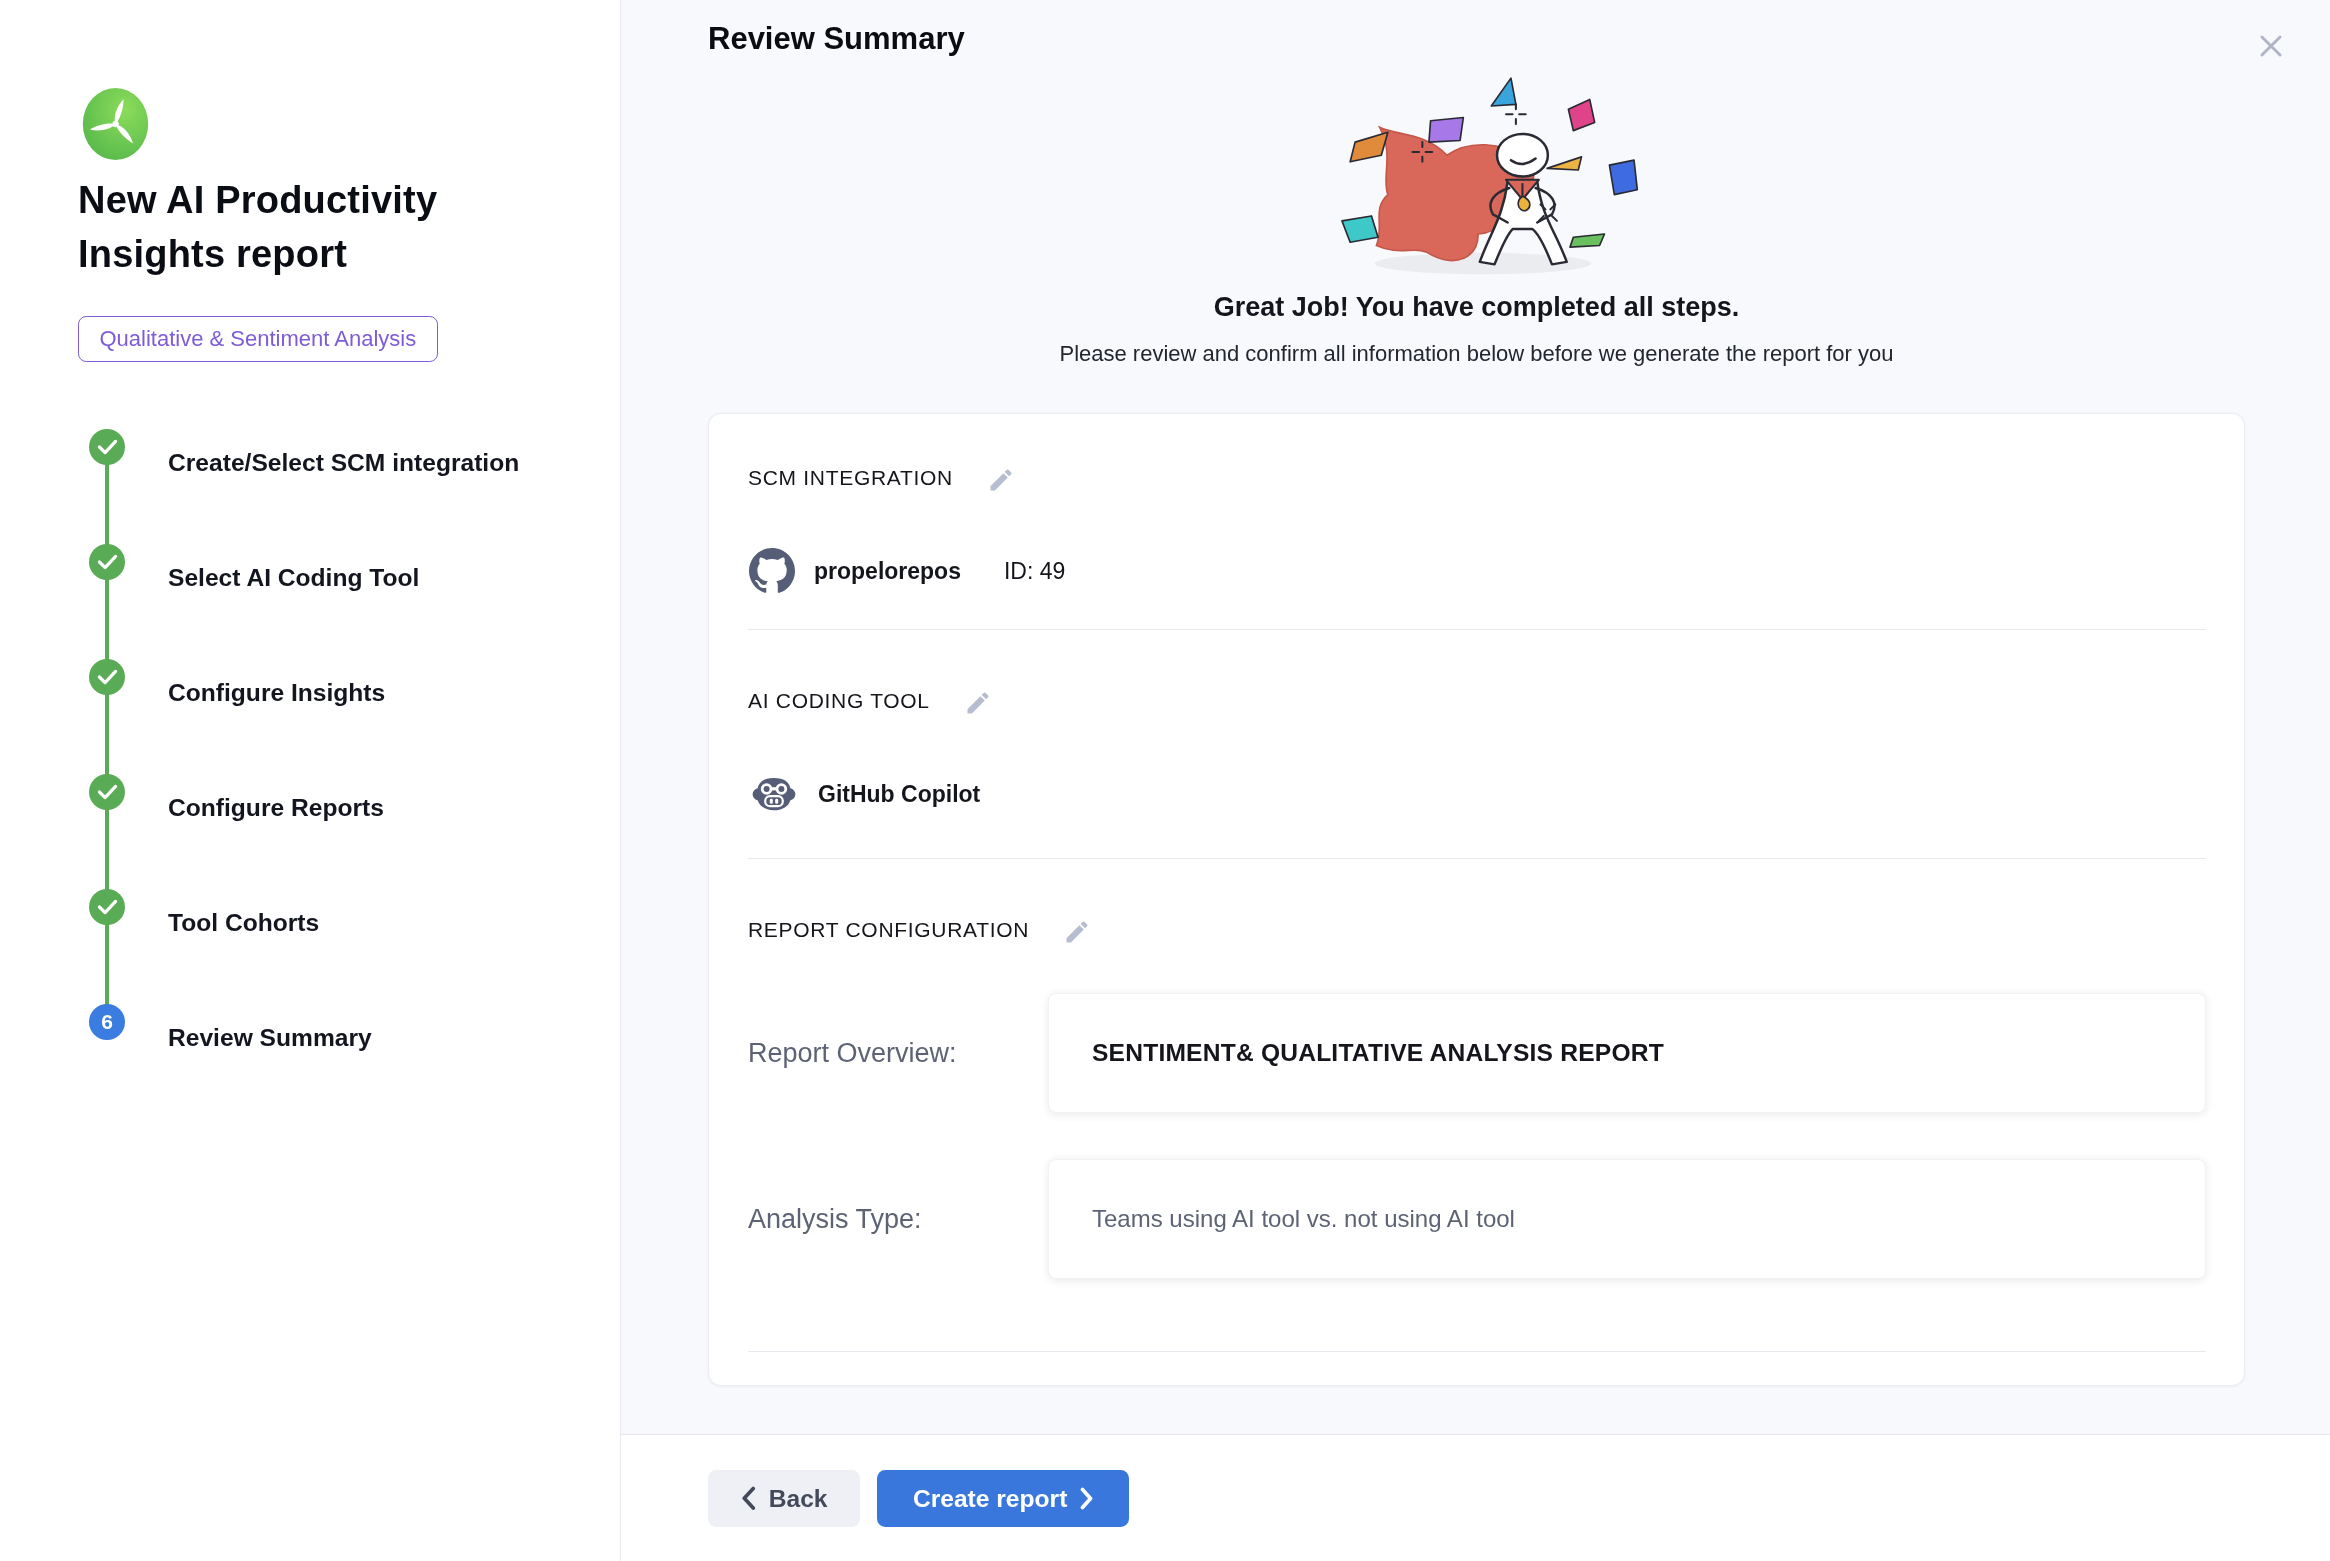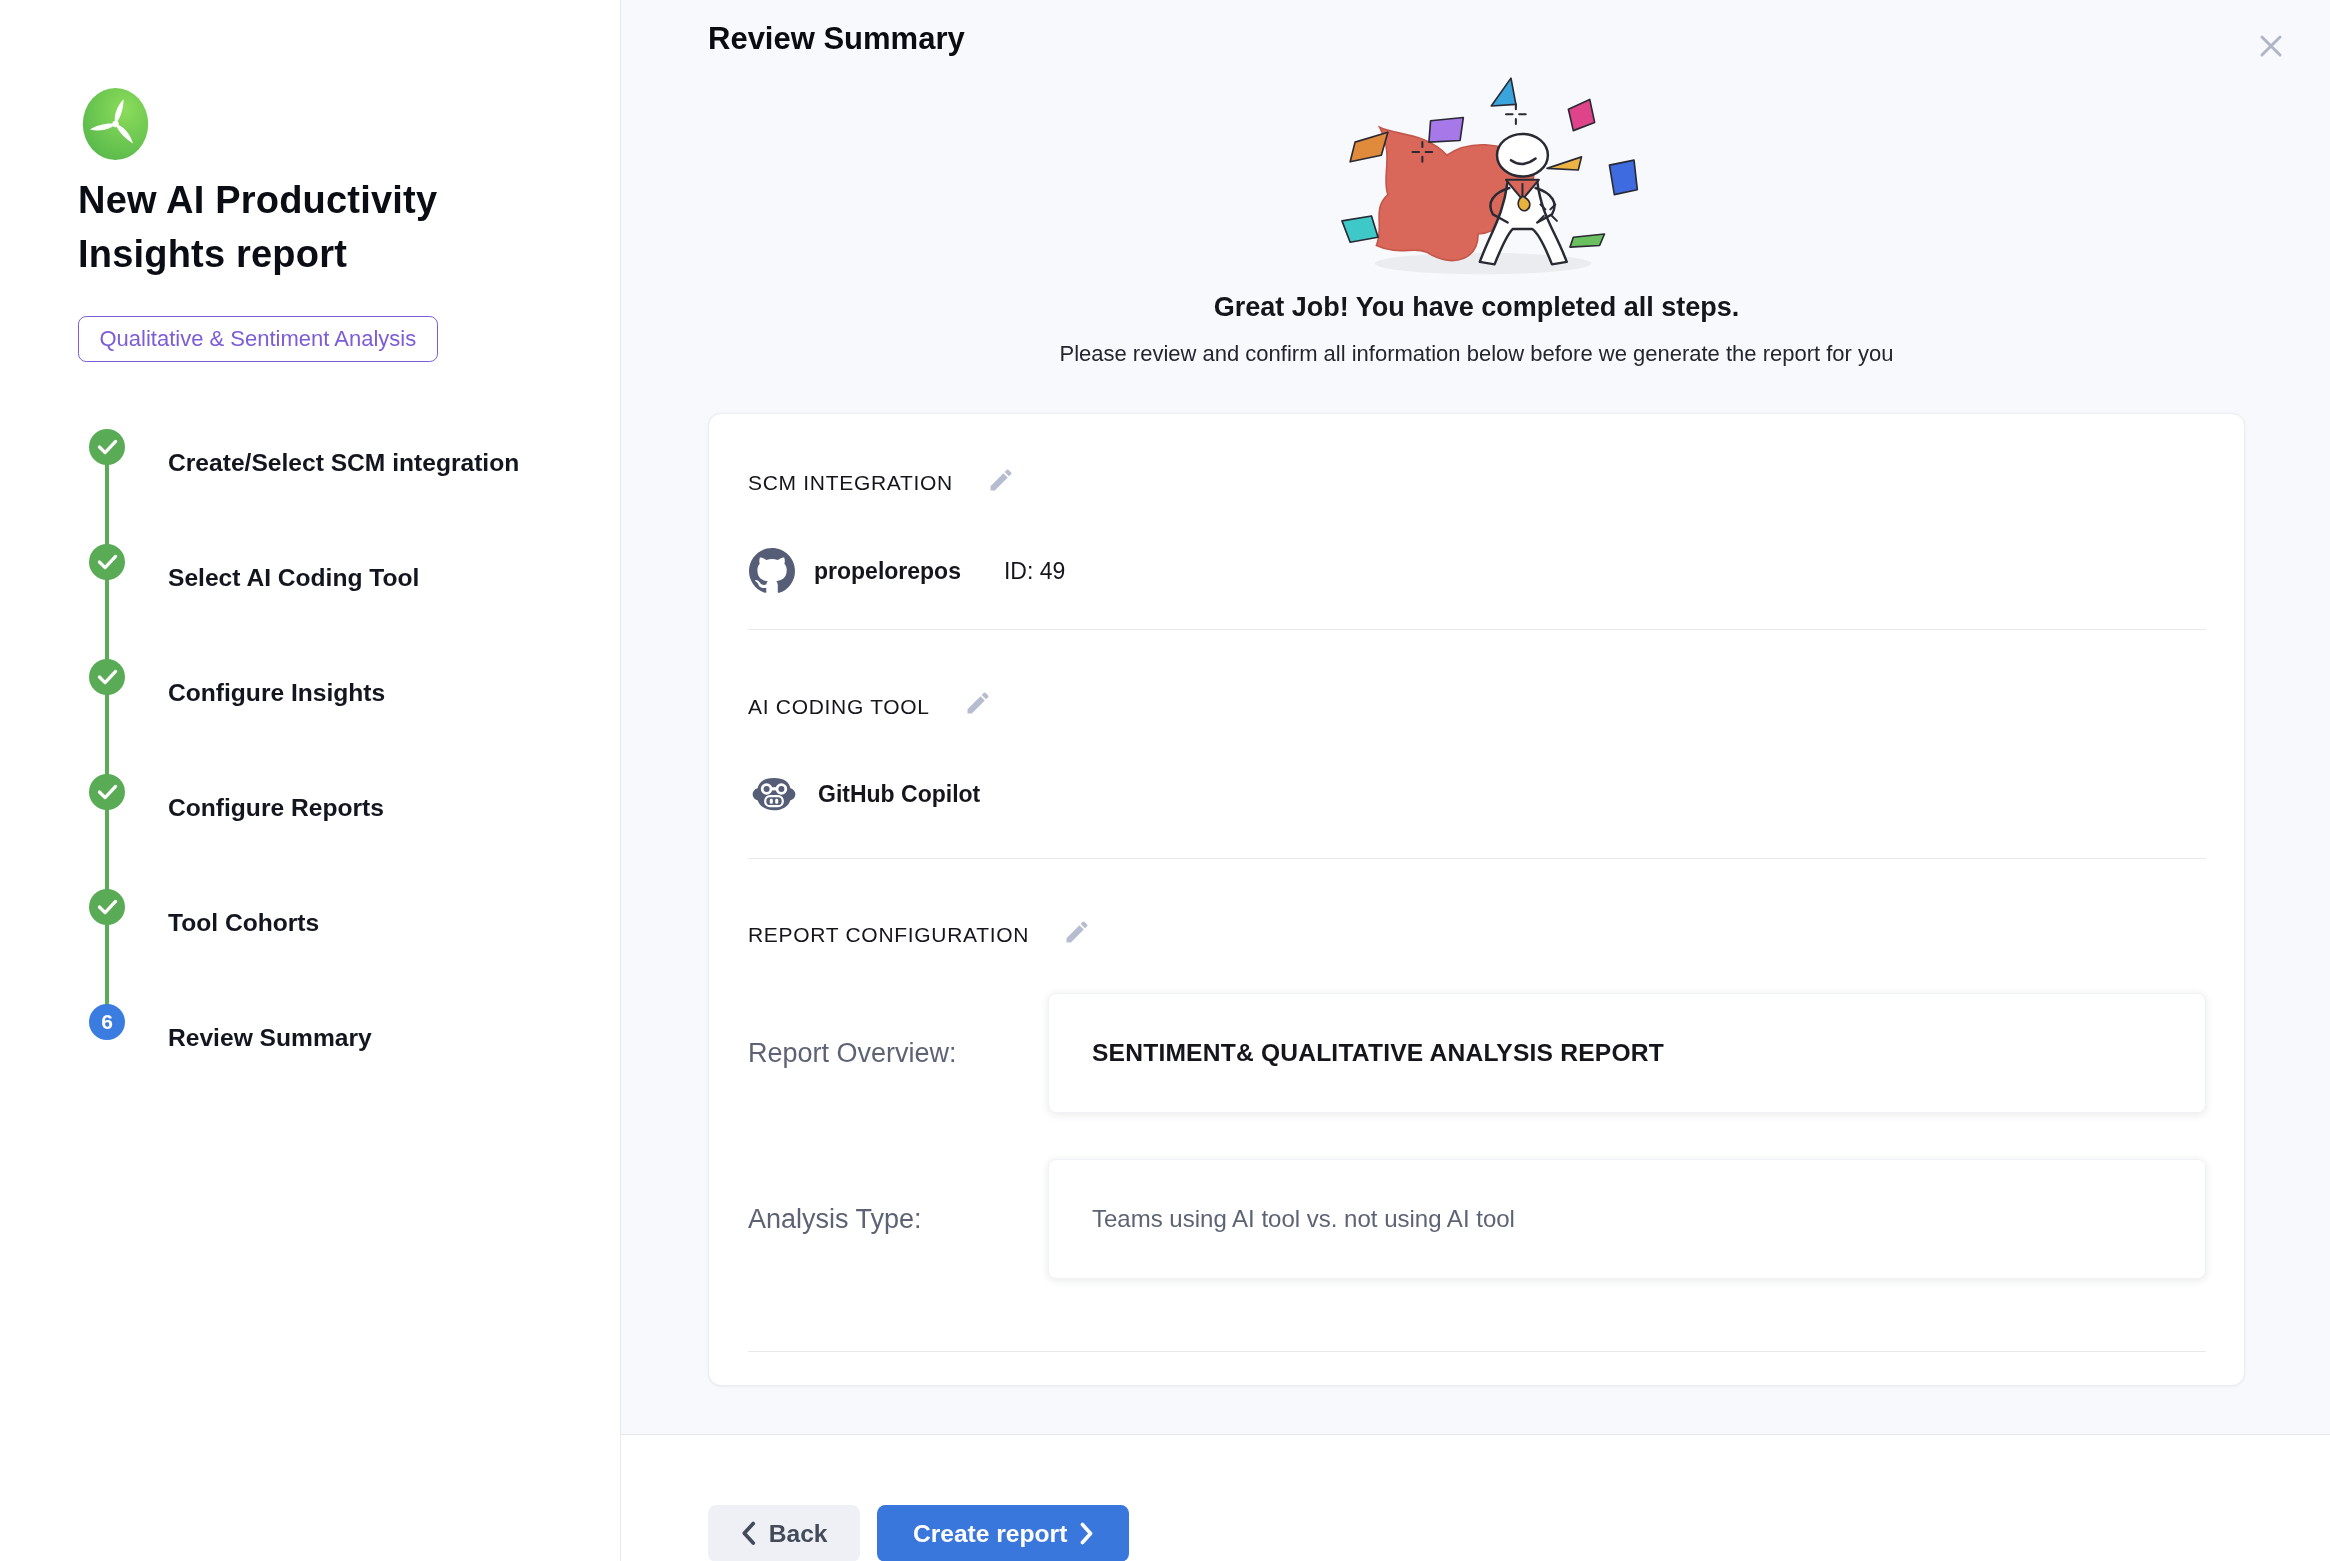--- a/index.html
+++ b/index.html
@@ -35,41 +35,41 @@
     background:none; border:none; cursor:pointer; }
 
   .hero { text-align:center; }
   .hero svg.illustration { display:block; margin:3.3px auto 0; }
   .hero-heading { font-size:27px; font-weight:600; color:#15161c; margin-top:11.5px; }
   .hero-sub { font-size:22px; font-weight:400; color:#23262f; margin-top:18px; }
 
   
   .card { margin-top:46px; background:#fff; border:0.8px solid #ecedf2; border-radius:13px;
     box-shadow:0 0.8px 2.5px rgba(20,24,40,.05); padding:52px 38px 33px 39px; }
-  .section-head { display:flex; align-items:flex-end; }
+  .section-head { display:flex; align-items:flex-start; }
   .section-label { font-size:21px; font-weight:500; letter-spacing:0.7px; color:#15161c; }
   .edit-btn { background:none; border:none; margin-left:34px; cursor:pointer; height:29.5px; }
   .row-integration { display:flex; align-items:center; margin-top:52px; }
   .int-name { font-size:23px; font-weight:700; color:#15161c; margin-left:18px; }
   .int-id { font-size:23px; color:#15161c; margin-left:43px; }
   .divider { border:none; border-top:1.6px solid #e8e9ee; margin-top:34px; }
   .mt-sec { margin-top:59px; }
   .divider-2 { margin-top:39px; }
   .config-row { display:grid; grid-template-columns:300px 1fr; align-items:center; margin-top:46px; }
   .config-label { font-size:27px; color:#5d6374; }
   .value-card { background:#fff; border:0.8px solid #f1f2f6; border-radius:8.2px;
     box-shadow:0 1.6px 8.2px rgba(25,30,45,.09); height:120px; display:flex;
     align-items:center; padding:0 43px; }
   .value-strong { font-size:24.6px; font-weight:700; color:#15161c; letter-spacing:0.2px; }
   .value-muted { font-size:24px; color:#5d6374; }
   .divider-end { margin-top:72px; }
 
   
   .footer { height:128px; background:#fff; border-top:1.6px solid #e4e6ec;
-    display:flex; align-items:flex-end; padding-left:87px; gap:16.4px; flex-shrink:0; }
+    display:flex; align-items:center; padding-left:87px; gap:16.4px; flex-shrink:0; }
   .btn { display:flex; align-items:center; justify-content:center; gap:13px;
     height:57px; border:none; border-radius:8.2px; font-size:24.6px; font-weight:700;
     cursor:pointer; font-family:inherit; }
   .btn-back { background:#eef0f5; color:#434a5a; padding:0 33px; }
   .btn-create { background:#3a77dd; color:#ffffff; padding:12px 36px; }
 </style>
 </head>
 <body>
 
 <div class="app">

